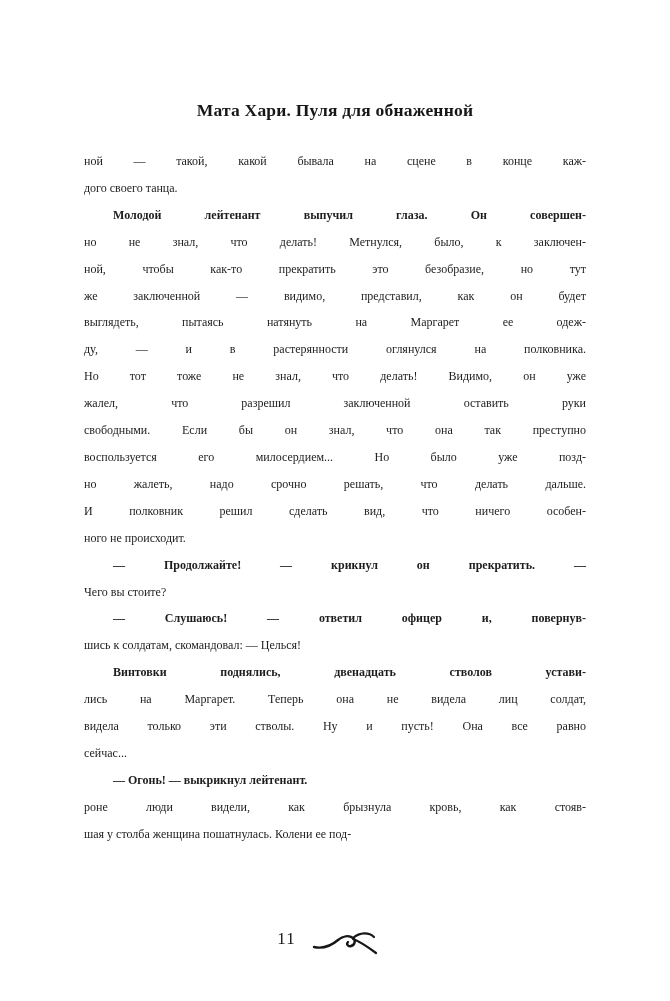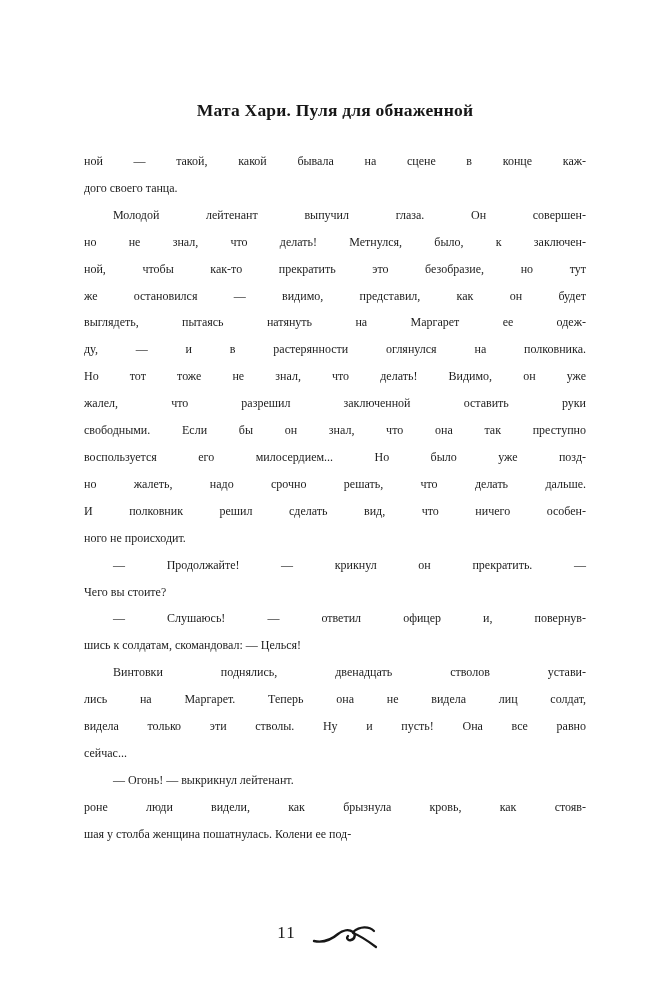--- a/index.html
+++ b/index.html
@@ -40,26 +40,27 @@
 
   .line {
     text-align: justify;
     text-align-last: justify;
   }
   .line.last {
     text-align-last: left;
   }
   .line.indent {
     text-indent: 29px;
+    font-weight: bold;
   }
 
   .footer {
     position: absolute;
     left: 0;
-    bottom: 70px;
+    bottom: 64px;
     width: 100%;
     display: flex;
     justify-content: center;
     align-items: center;
     gap: 1px;
   }
   .page-number {
     font-size: 17px;
     letter-spacing: 1px;
     color: #1a1a1a;
@@ -79,21 +80,21 @@
 <div class="page">
 
   <div class="running-header">Мата Хари. Пуля для обнаженной</div>
 
   <div class="body-text">
       <div class="line">ной — такой, какой бывала на сцене в конце каж-</div>
       <div class="line last">дого своего танца.</div>
       <div class="line indent">Молодой лейтенант выпучил глаза. Он совершен-</div>
       <div class="line">но не знал, что делать! Метнулся, было, к заключен-</div>
       <div class="line">ной, чтобы как-то прекратить это безобразие, но тут</div>
-      <div class="line">же остановился — видимо, представил, как он будет</div>
+      <div class="line">же заключенной — видимо, представил, как он будет</div>
       <div class="line">выглядеть, пытаясь натянуть на Маргарет ее одеж-</div>
       <div class="line">ду, — и в растерянности оглянулся на полковника.</div>
       <div class="line">Но тот тоже не знал, что делать! Видимо, он уже</div>
       <div class="line">жалел, что разрешил заключенной оставить руки</div>
       <div class="line">свободными. Если бы он знал, что она так преступно</div>
       <div class="line">воспользуется его милосердием... Но было уже позд-</div>
       <div class="line">но жалеть, надо срочно решать, что делать дальше.</div>
       <div class="line">И полковник решил сделать вид, что ничего особен-</div>
       <div class="line last">ного не происходит.</div>
       <div class="line indent">— Продолжайте! — крикнул он прекратить. —</div>

